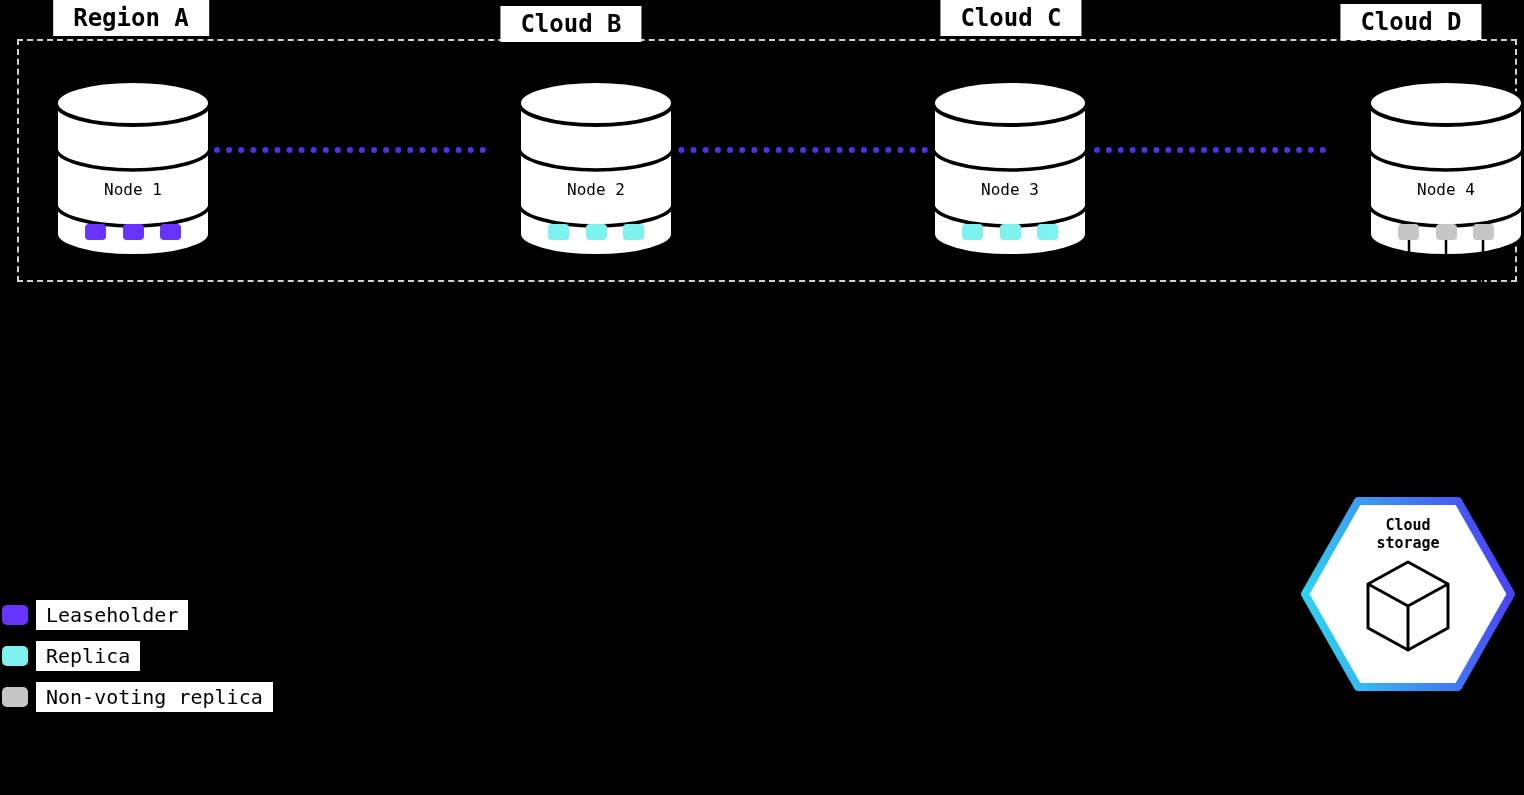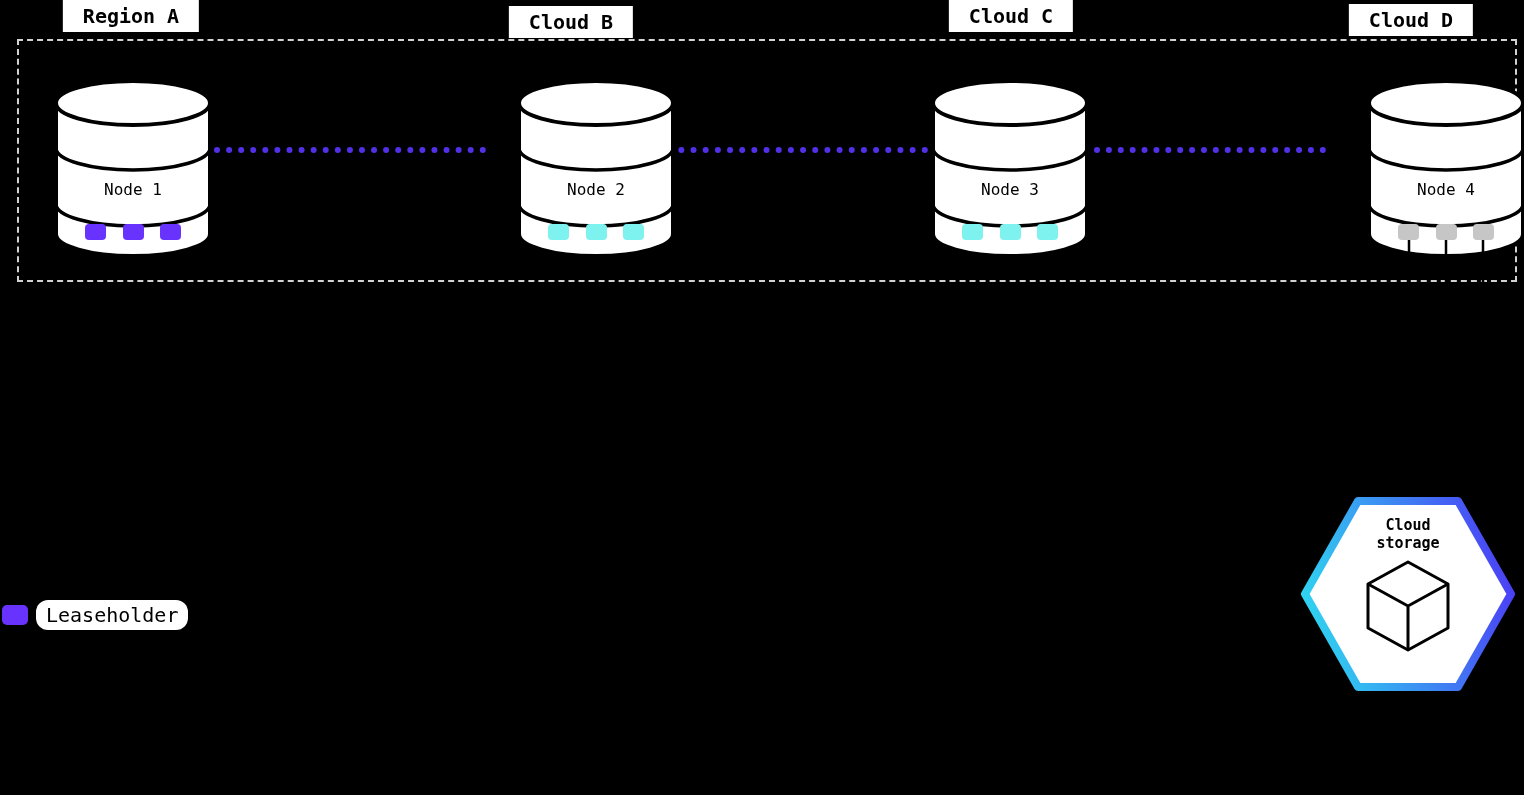--- a/index.html
+++ b/index.html
@@ -8,21 +8,21 @@
     position: relative;
     background: #000;
     overflow: hidden;
     font-family: "DejaVu Sans Mono", "Liberation Mono", monospace;
   }
   .region-label {
     position: absolute;
     transform: translateX(-50%);
     background: #fff;
     color: #000;
-    font-size: 20px;
+    font-size: 24px;
     font-weight: bold;
     padding: 4px 20px;
     white-space: nowrap;
     z-index: 3;
   }
   .cluster-box {
     position: absolute;
     left: 17px; top: 39px;
     width: 1500px; height: 243px;
     border: 2px dashed #d2d2d2;
@@ -65,21 +65,20 @@
     width: 26px; height: 20px;
     border-radius: 5px;
     flex: 0 0 auto;
   }
   .legend-label {
     background: #fff;
     color: #000;
     font-size: 20px;
     padding: 3px 10px;
     white-space: nowrap;
-    border-radius: 12px;
   }
   .hex-wrap {
     position: absolute;
     left: 1300px; top: 494px;
     width: 216px; height: 200px;
     z-index: 2;
   }
   .hex-shape { fill: #ffffff; stroke-width: 8; stroke-linejoin: round; }
   .cube { fill: none; stroke: #000; stroke-width: 3; stroke-linejoin: round; }
   .hex-text {
@@ -162,20 +161,28 @@
       <rect x="107" y="146" width="21" height="16" rx="4" fill="#c6c6c6"></rect>
     </g>
     <text class="node-text" x="80" y="117">Node 4</text>
   </svg>
 </div>
 
 <div class="legend">
   <div class="legend-row">
     <div class="legend-swatch" style="background-color: rgb(105, 51, 255);"></div>
     <span class="legend-label">Leaseholder</span>
+  </div>
+  <div class="legend-row">
+    <div class="legend-swatch" style="background-color: rgb(126, 242, 239);"></div>
+    <span class="legend-label">Replica</span>
+  </div>
+  <div class="legend-row">
+    <div class="legend-swatch" style="background-color: rgb(198, 198, 198);"></div>
+    <span class="legend-label">Non-voting replica</span>
   </div>
 </div>
 
 <div class="hex-wrap">
   <svg width="216" height="200" viewBox="0 0 216 200">
     <defs>
       <linearGradient id="hexgrad" x1="0" y1="0.6" x2="1" y2="0.4">
         <stop offset="0" stop-color="#2fd4f0"></stop>
         <stop offset="1" stop-color="#4b40f5"></stop>
       </linearGradient>

